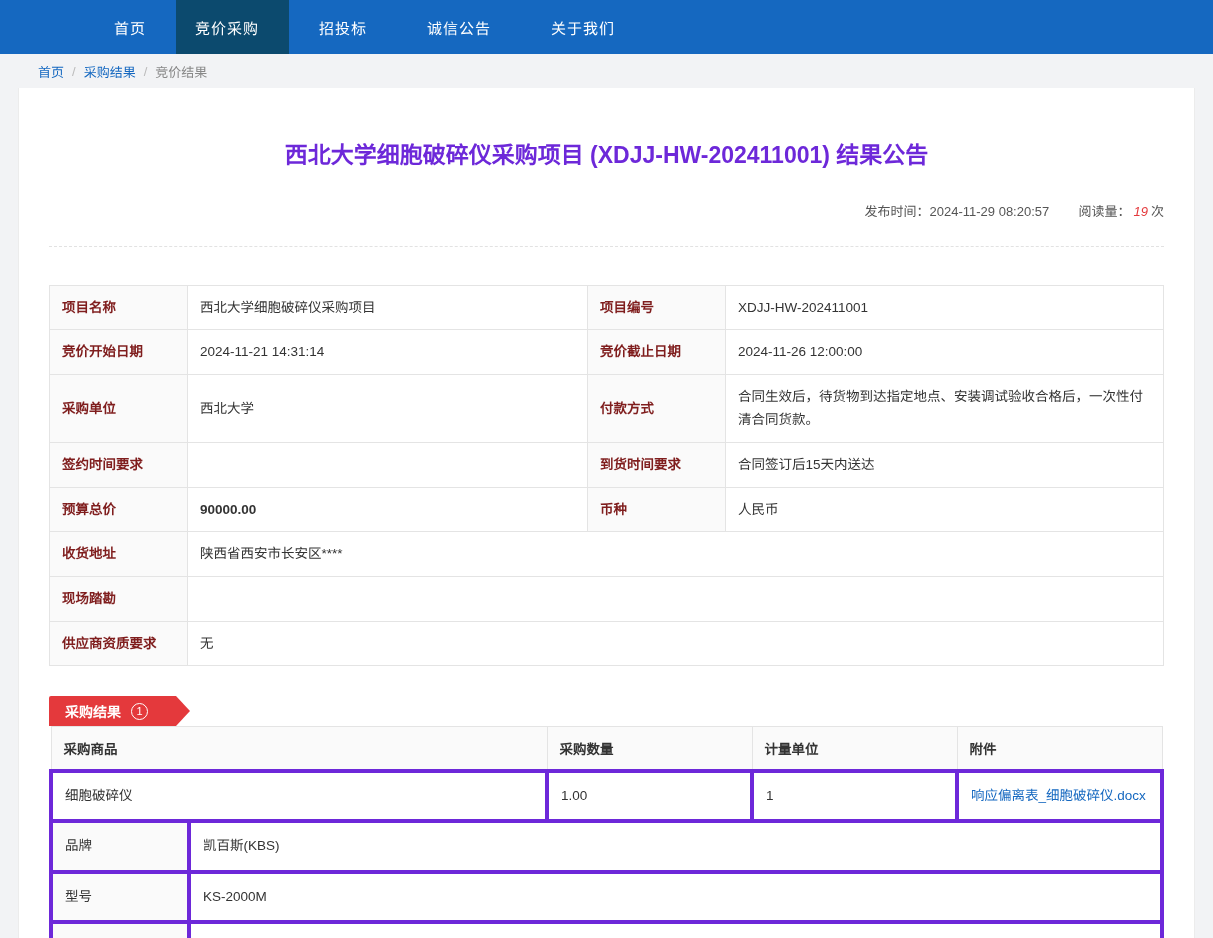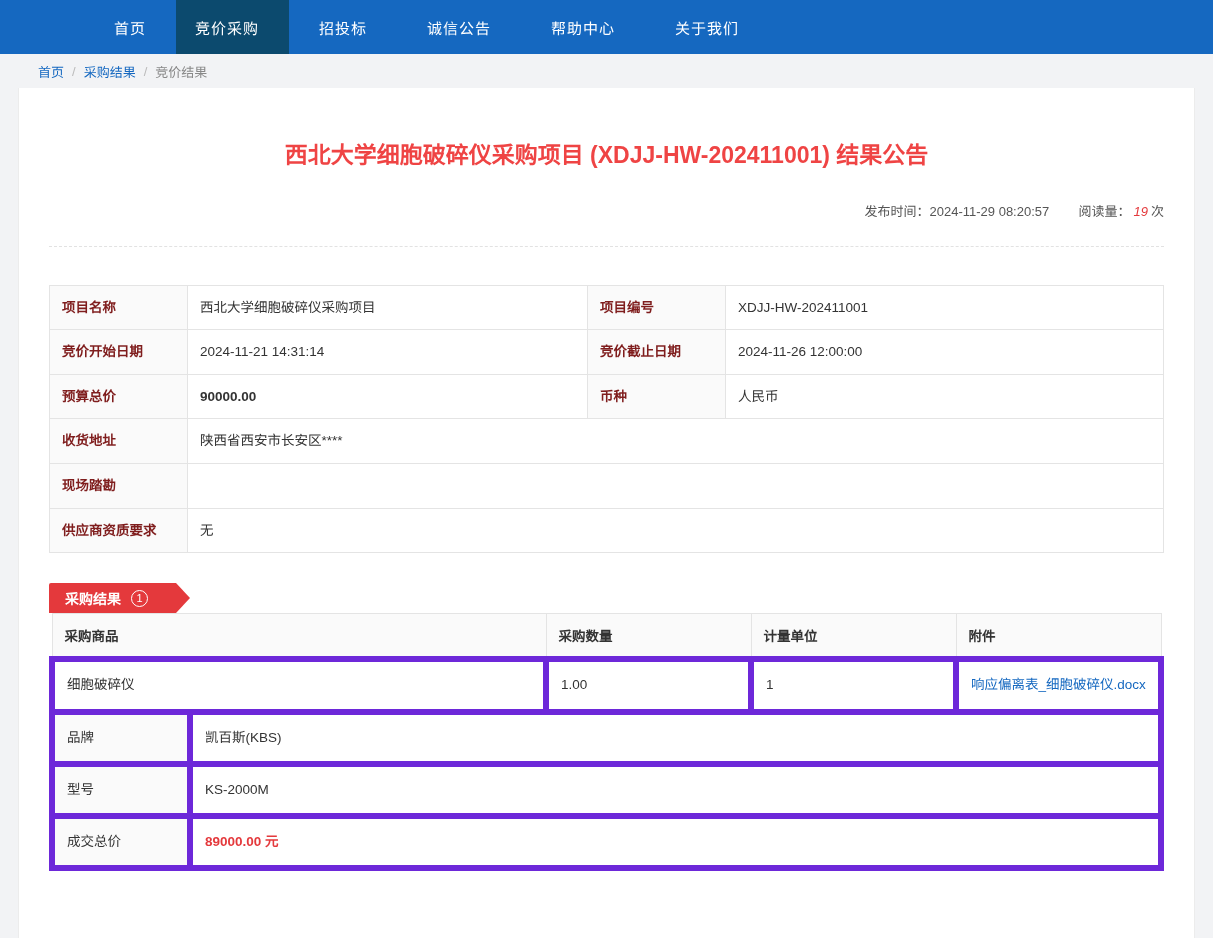--- a/index.html
+++ b/index.html
@@ -55,21 +55,21 @@
     background: #fff;
     padding: 26px 30px 40px 30px;
     min-height: 855px;
     border: 1px solid #ececec;
     border-top: none;
   }
   .doc-title {
     text-align: center;
     font-size: 23px;
     font-weight: bold;
-    color: #ef4444;
+    color: #6d28d9;
     line-height: 1.5;
     margin: 24px 0 0 0;
     padding: 0 40px;
   }
   .doc-meta {
     text-align: right;
     font-size: 13px;
     color: #555;
     margin-top: 28px;
     padding-bottom: 26px;
@@ -137,21 +137,21 @@
   .result-table th {
     background: #fafafa;
     border: 1px solid #e4e4e4;
     font-size: 13.5px;
     font-weight: bold;
     text-align: left;
     padding: 11px 12px;
     color: #333;
   }
   .result-table td {
-    border: 6px solid #6d28d9;
+    border: 4px solid #6d28d9;
     padding: 11px 12px;
     font-size: 13.5px;
     line-height: 1.8;
     vertical-align: middle;
   }
   .result-table td.lbl {
     background: #fafafa;
     font-weight: normal;
     width: 138px;
   }
@@ -160,21 +160,20 @@
 </head>
 <body>
 
 <div class="page">
 
   <div class="navbar">
     <div class="nav-item">首页</div>
     <div class="nav-item active">竞价采购</div>
     <div class="nav-item">招投标</div>
     <div class="nav-item">诚信公告</div>
-    <div class="nav-item">帮助中心</div>
     <div class="nav-item">关于我们</div>
   </div>
 
   <div class="breadcrumb">
     <a href="#">首页</a>
     <span class="sep">/</span>
     <a href="#">采购结果</a>
     <span class="sep">/</span>
     <span class="current">竞价结果</span>
   </div>
@@ -201,20 +200,32 @@
           <td class="lbl">项目名称</td>
           <td class="val">西北大学细胞破碎仪采购项目</td>
           <td class="lbl">项目编号</td>
           <td class="val">XDJJ-HW-202411001</td>
         </tr>
         <tr>
           <td class="lbl">竞价开始日期</td>
           <td class="val">2024-11-21 14:31:14</td>
           <td class="lbl">竞价截止日期</td>
           <td class="val">2024-11-26 12:00:00</td>
+        </tr>
+        <tr>
+          <td class="lbl">采购单位</td>
+          <td class="val">西北大学</td>
+          <td class="lbl">付款方式</td>
+          <td class="val">合同生效后，待货物到达指定地点、安装调试验收合格后，一次性付清合同货款。</td>
+        </tr>
+        <tr>
+          <td class="lbl">签约时间要求</td>
+          <td class="val"></td>
+          <td class="lbl">到货时间要求</td>
+          <td class="val">合同签订后15天内送达</td>
         </tr>
         <tr>
           <td class="lbl">预算总价</td>
           <td class="val price">90000.00</td>
           <td class="lbl">币种</td>
           <td class="val">人民币</td>
         </tr>
         <tr>
           <td class="lbl">收货地址</td>
           <td class="val" colspan="3">陕西省西安市长安区****</td>

